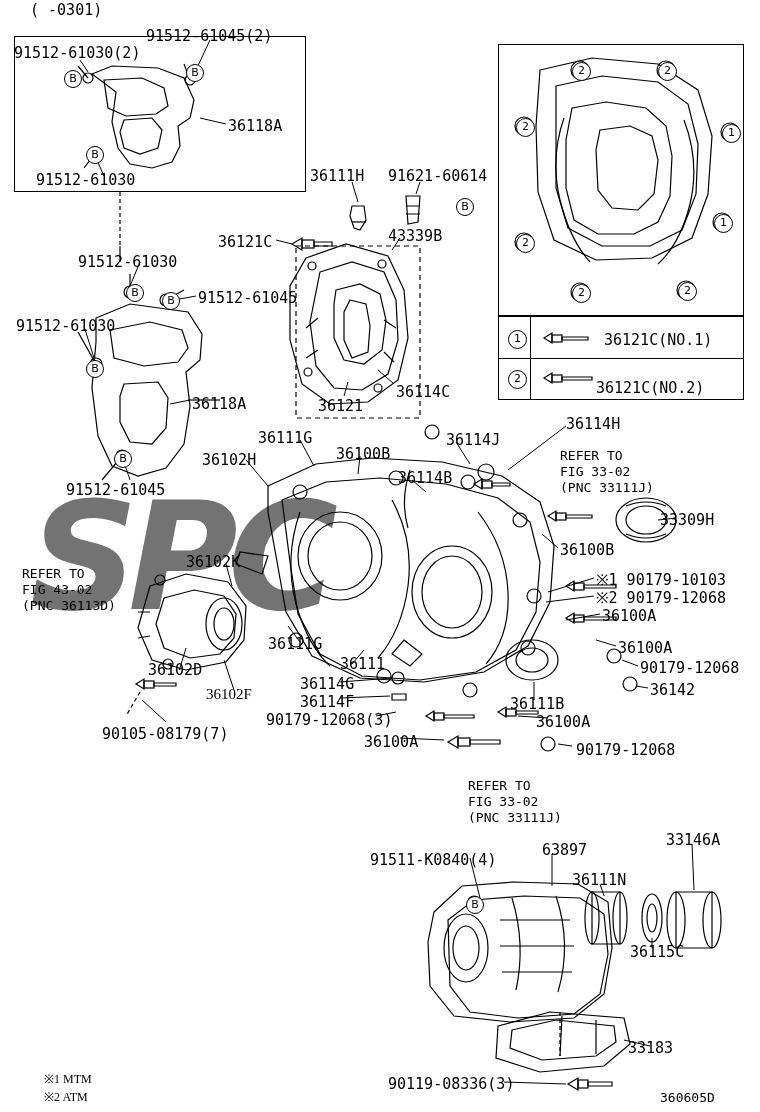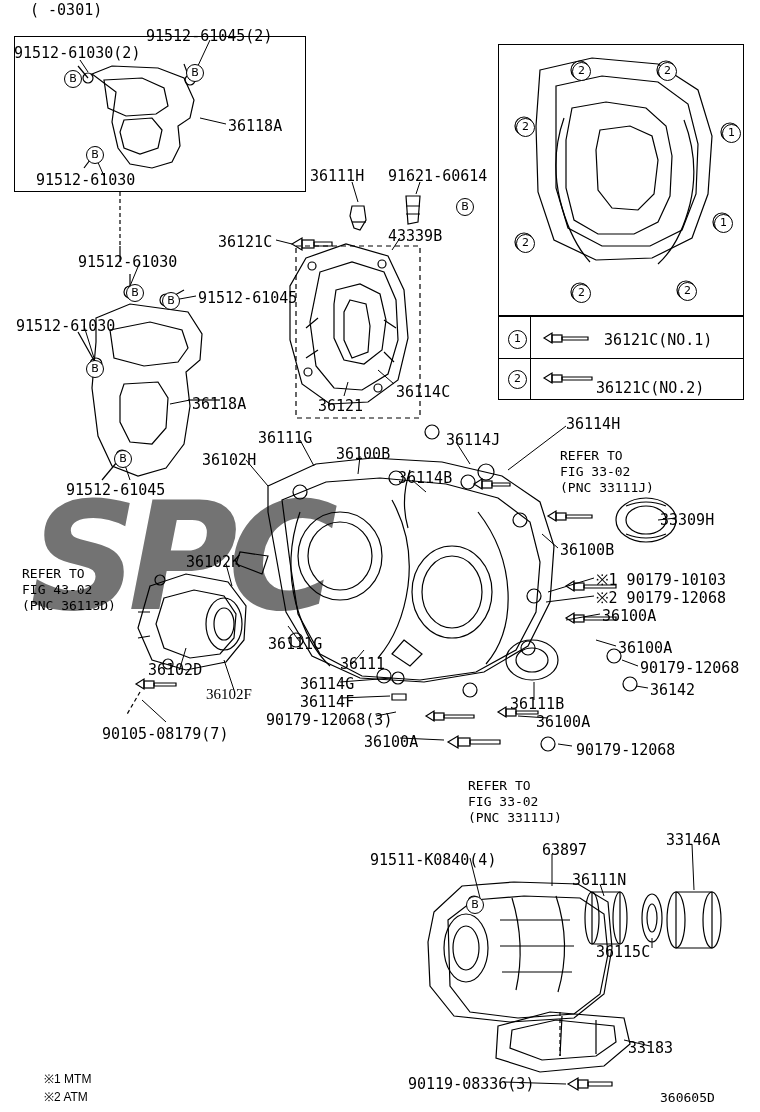--- a/index.html
+++ b/index.html
@@ -23,21 +23,21 @@
   .cir{
     position:absolute;border:1.3px solid #000;border-radius:50%;
     width:17px;height:17px;font-size:11px;line-height:16px;text-align:center;
     background:#fff;font-family:"DejaVu Sans","Liberation Sans",sans-serif;
   }
   .bcir{
     position:absolute;border:1.3px solid #000;border-radius:50%;
     width:16px;height:16px;font-size:11px;line-height:15px;text-align:center;
     background:#fff;font-family:"DejaVu Sans","Liberation Sans",sans-serif;
   }
-  .foot{position:absolute;font-size:12px;font-family:Liberation Sans, sans-serif;}
+  .foot{position:absolute;font-size:12px;font-family:Liberation Serif, serif;}
 </style>
 </head>
 <body>
 
 <div id="stage">
 
   <div class="wm">SPC</div>
 
   <div class="lbl" style="left:30px;top:2px;">( -0301)</div>
 
@@ -350,22 +350,22 @@
       <div class="lbl" style="left: 266px; top: 712px;">90179-12068(3)</div>
       <div class="lbl" style="left: 510px; top: 696px;">36111B</div>
       <div class="lbl" style="left: 536px; top: 714px;">36100A</div>
       <div class="lbl" style="left: 364px; top: 734px;">36100A</div>
       <div class="lbl" style="left: 576px; top: 742px;">90179-12068</div>
       <div class="lbl" style="left: 102px; top: 726px;">90105-08179(7)</div>
       <div class="lbl" style="left: 370px; top: 852px;">91511-K0840(4)</div>
       <div class="lbl" style="left: 542px; top: 842px;">63897</div>
       <div class="lbl" style="left: 666px; top: 832px;">33146A</div>
       <div class="lbl" style="left: 572px; top: 872px;">36111N</div>
-      <div class="lbl" style="left: 596px; top: 944px;">36115C</div>
+      <div class="lbl" style="left: 630px; top: 944px;">36115C</div>
       <div class="lbl" style="left: 628px; top: 1040px;">33183</div>
-      <div class="lbl" style="left: 408px; top: 1076px; text-align: right;">90119-08336(3)</div>
+      <div class="lbl" style="left: 388px; top: 1076px; text-align: right;">90119-08336(3)</div>
     </div>
 
   <div class="foot" style="left:44px;top:1070px;">※1 MTM</div>
   <div class="foot" style="left:44px;top:1088px;">※2 ATM</div>
   <div class="lbl sm" style="left:660px;top:1090px;">360605D</div>
 
 </div>
 
 </body></html>

